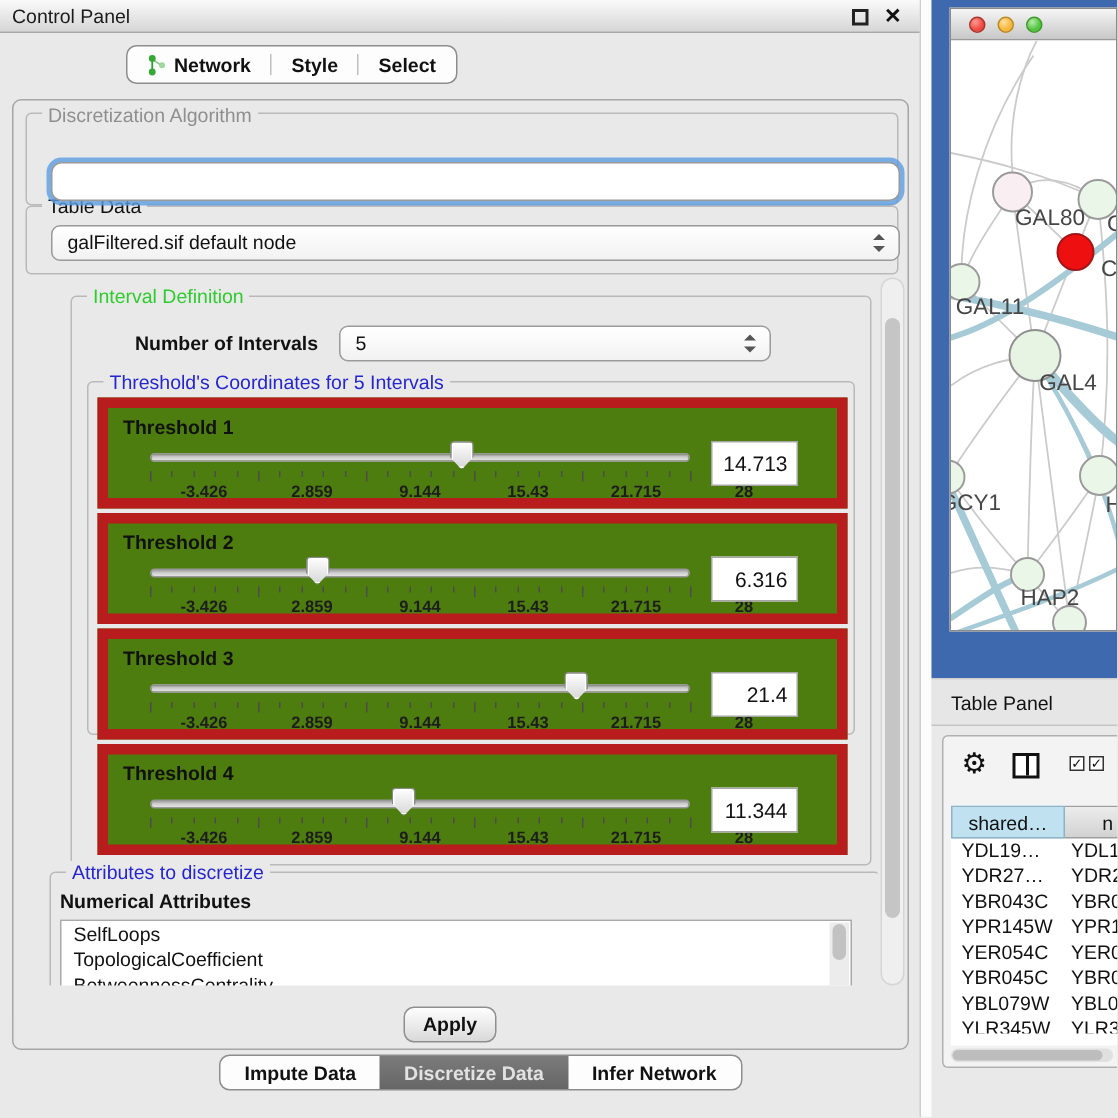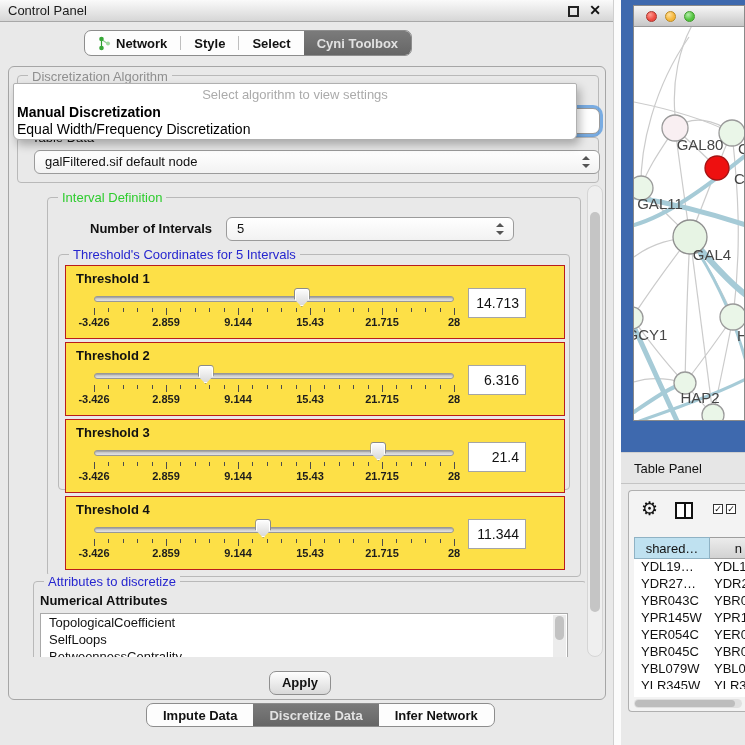--- a/index.html
+++ b/index.html
@@ -58,29 +58,29 @@
   #cp-vscroll-thumb { position:absolute; left:2px; top:26px; width:10px; height:400px; background:#c5c5c5; border-radius:6px; }
 
   #interval-group { left:30px; top:12px; width:534px; height:380px; }
   #interval-label { color:#2ecc2e; }
   #noi-label { position:absolute; left:42px; top:23px; font-size:13px; font-weight:bold; color:#111; }
   #noi-combo { left:178px; top:19px; width:288px; height:24px; }
 
   #thresh-group { left:10px; top:56px; width:512px; height:236px; }
   #thresh-label { color:#2626cf; }
 
-  .th-panel { position:absolute; left:6px; width:500px; height:74px; border:1px solid #b91c1c; background:#fde047; }
+  .th-panel { position:absolute; left:6px; width:500px; height:74px; border:7px solid #b91c1c; background:#4d7c0f; }
   .th-name { position:absolute; left:10px; top:5px; font-size:13px; font-weight:bold; color:#111; }
   .th-track { position:absolute; left:28px; top:30px; width:360px; height:6px; border:1px solid #989898; border-radius:4px;
     background:linear-gradient(#bdbdbd,#e3e3e3); box-shadow:inset 0 1px 1px rgba(0,0,0,.15); }
   .th-handle { position:absolute; top:22px; width:16px; height:19px;
     background:linear-gradient(#fefefe,#d7d7d7); border:1px solid #8a8a8a; border-radius:3px;
     clip-path:polygon(0 0,100% 0,100% 55%,50% 100%,0 55%); box-shadow:inset 0 0 0 1px #fff; }
   .th-tick { position:absolute; width:1px; background:#4c4c4c; top:42px; }
-  .th-ticklabel { position:absolute; top:50px; font-size:11px; font-weight:bold; color:#1d1d1d; transform:translateX(-50%); white-space:nowrap; }
+  .th-ticklabel { position:absolute; top:50px; font-size:11px; font-weight:bold; color:#1d1d1d; transform:translateX(-50%); white-space:nowrap;margin-left:36px; }
   .th-value { position:absolute; left:402px; top:22px; width:58px; height:30px; background:#fff; border:1px solid #a5a5a5;
     font-size:14px; color:#111; text-align:right; line-height:28px; padding-right:6px; }
 
   #attr-group { left:16px; top:396px; width:554px; height:90px; }
   #attr-label { color:#2626cf; }
   #attr-subtitle { position:absolute; left:6px; top:11px; font-size:13px; font-weight:bold; color:#111; }
   #attr-list { position:absolute; left:6px; top:31px; width:528px; height:60px; background:#fff; border:1px solid #a9a9a9; overflow:hidden; }
   .attr-item { font-size:13px; color:#111; padding-left:8px; line-height:17px; white-space:nowrap; }
   #attr-vscroll { position:absolute; right:1px; top:1px; width:13px; height:58px; background:#ececec; }
   #attr-vscroll-thumb { position:absolute; left:2px; top:1px; width:9px; height:24px; background:#c2c2c2; border-radius:5px; }
@@ -155,37 +155,29 @@
           <span>Network</span>
         </span>
         <span class="tab-divider"></span>
         <span class="tab">
           <span>Style</span>
         </span>
         <span class="tab-divider"></span>
         <span class="tab">
           <span>Select</span>
         </span>
-        <span class="tab selected">
-          <span>Cyni Toolbox</span>
-        </span>
       </div>
 
     <div id="outer-box">
 
       <div id="algo-group" class="group">
         <span id="algo-label" class="group-label">Discretization Algorithm</span>
         <div id="algo-combo-ring"></div>
       </div>
 
-      <div id="algo-popup">
-        <div id="popup-placeholder">Select algorithm to view settings</div>
-        <div id="popup-option-0" class="popup-option">Manual Discretization</div>
-        <div id="popup-option-1" class="popup-option">Equal Width/Frequency Discretization</div>
-      </div>
 
       <div id="tabledata-group" class="group">
         <span id="tabledata-label" class="group-label">Table Data</span>
         <div id="tabledata-combo" class="combo">
           <span>galFiltered.sif default node</span>
           <span class="spin"></span>
         </div>
       </div>
 
       <div id="viewport">
@@ -353,22 +345,22 @@
                 </div>
               </div>
           </div>
         </div>
 
         <div id="attr-group" class="group">
           <span id="attr-label" class="group-label">Attributes to discretize</span>
           <span id="attr-subtitle">Numerical Attributes</span>
           <div id="attr-list">
             <div id="attr-items">
+                <div class="attr-item">SelfLoops</div>
                 <div class="attr-item">TopologicalCoefficient</div>
-                <div class="attr-item">SelfLoops</div>
                 <div class="attr-item">BetweennessCentrality</div>
               </div>
             <div id="attr-vscroll">
               <div id="attr-vscroll-thumb"></div>
             </div>
           </div>
         </div>
       </div>
 
       <div id="cp-vscroll">

